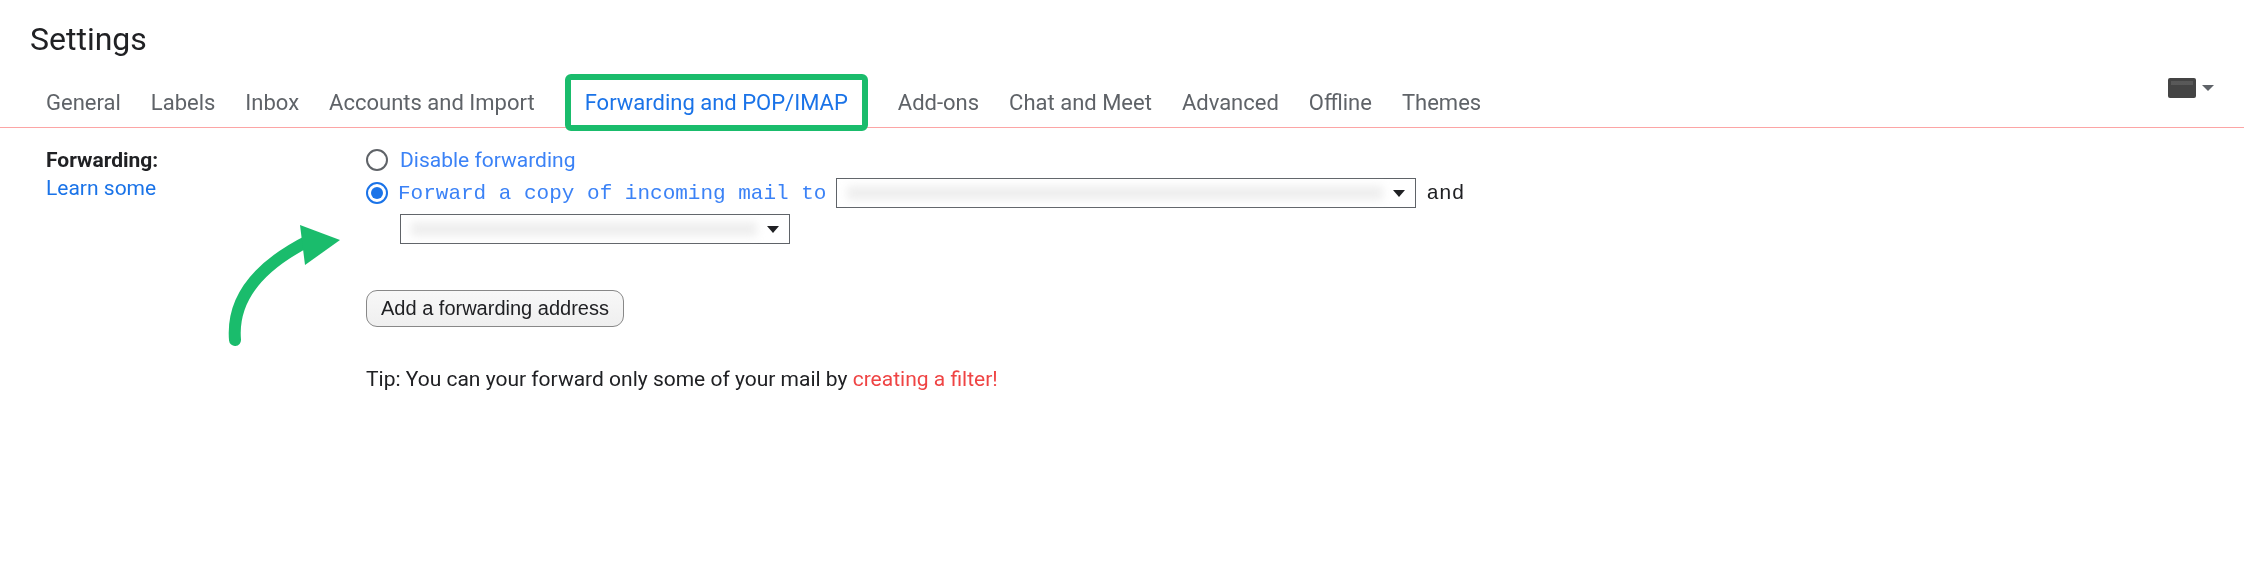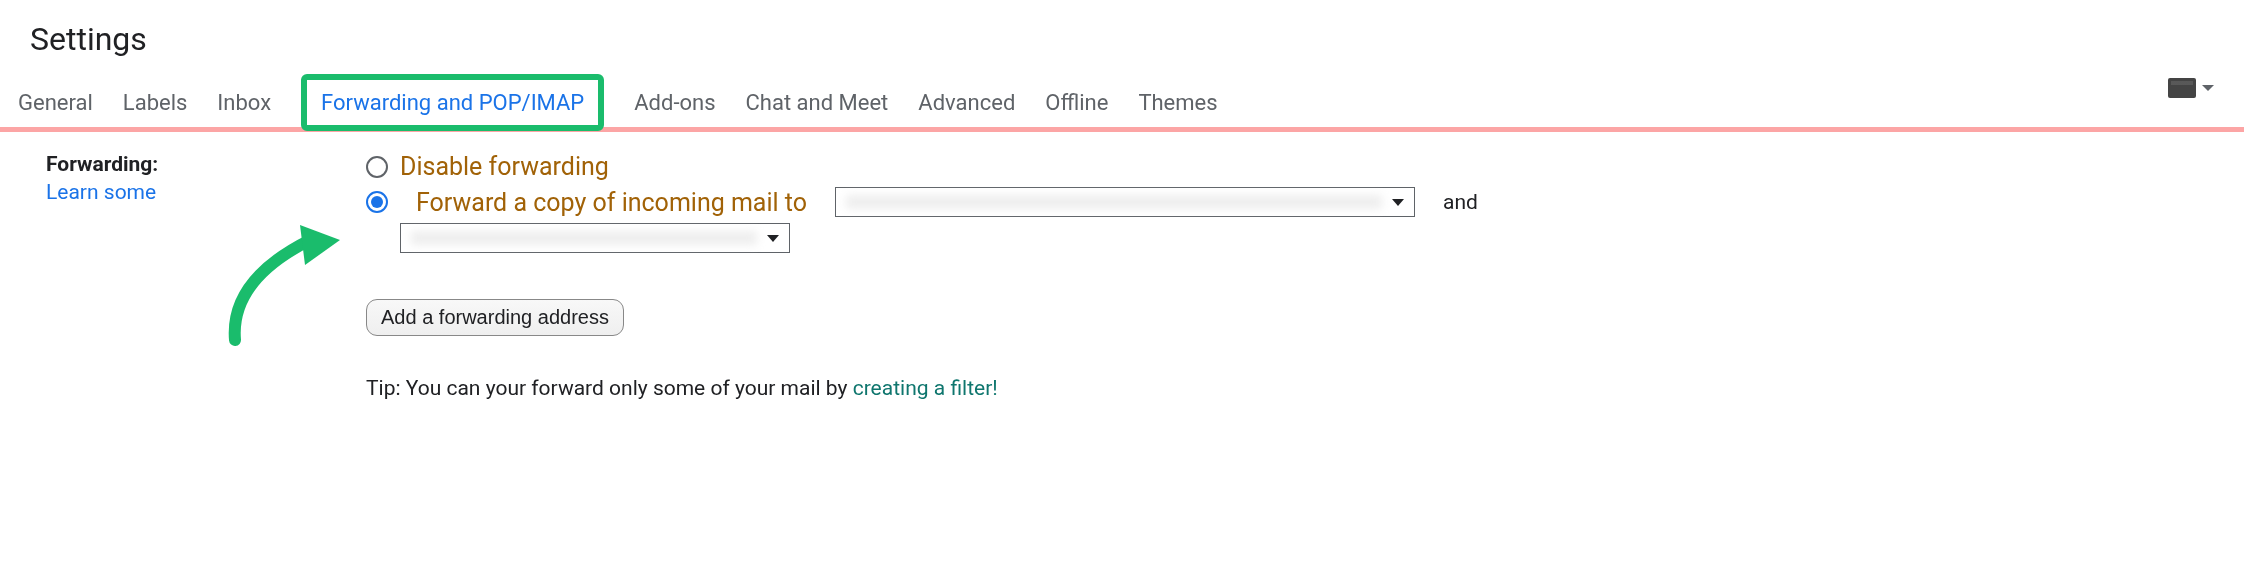--- a/index.html
+++ b/index.html
@@ -17,22 +17,22 @@
     .page-title {
       font-size: 32px;
       font-weight: 400;
       color: #202124;
       padding: 20px 30px 20px 30px;
     }
     .tabs-container {
       display: flex;
       flex-wrap: wrap;
       gap: 30px;
-      padding: 0 18px;
-      border-bottom: 5px solid #fca5a5;
+      padding: 0 46px;
+      border-bottom: 1px solid #fca5a5;
       align-items: center;
       position: relative;
     }
     .tab {
       font-size: 22px;
       color: #5f6368;
       padding: 12px 0;
       cursor: pointer;
       white-space: nowrap;
     }
@@ -131,28 +131,29 @@
       content: "";
       position: absolute;
       top: 3px;
       left: 3px;
       right: 3px;
       bottom: 3px;
       background: #1a73e8;
       border-radius: 50%;
     }
     .radio-label {
-      font-size: 25px;
-      color: #a16207;
+      font-size: 21px;
+      color: #3b82f6;
     }
     .inline-row {
       display: flex;
       align-items: center;
-      gap: 28px;
+      gap: 10px;
       flex-wrap: wrap;
+      font-family: Liberation Mono, monospace;
     }
     .select-box {
       border: 1px solid #5f6368;
       background: #fff;
       height: 30px;
       display: flex;
       align-items: center;
       justify-content: space-between;
       padding: 0 10px;
       cursor: pointer;
@@ -197,39 +198,40 @@
       border: 1px solid #888;
       border-radius: 11px;
       cursor: pointer;
     }
     .tip-row {
       margin-top: 40px;
       font-size: 21px;
       color: #202124;
     }
     .tip-link {
-      color: #0f766e;
+      color: #ef4444;
       cursor: pointer;
     }
     .arrow-annotation {
       position: absolute;
       left: 220px;
       top: 220px;
       pointer-events: none;
     }
   </style>
 </head>
 <body>
 
 <h1 class="page-title">Settings</h1>
 
 <div class="tabs-container">
   <span class="tab">General</span>
   <span class="tab">Labels</span>
   <span class="tab">Inbox</span>
+  <span class="tab">Accounts and Import</span>
   <span class="tab-highlight-box">
     <span class="tab active">Forwarding and POP/IMAP</span>
   </span>
   <span class="tab">Add-ons</span>
   <span class="tab">Chat and Meet</span>
   <span class="tab">Advanced</span>
   <span class="tab">Offline</span>
   <span class="tab">Themes</span>
 
   <div class="keyboard-dropdown">

